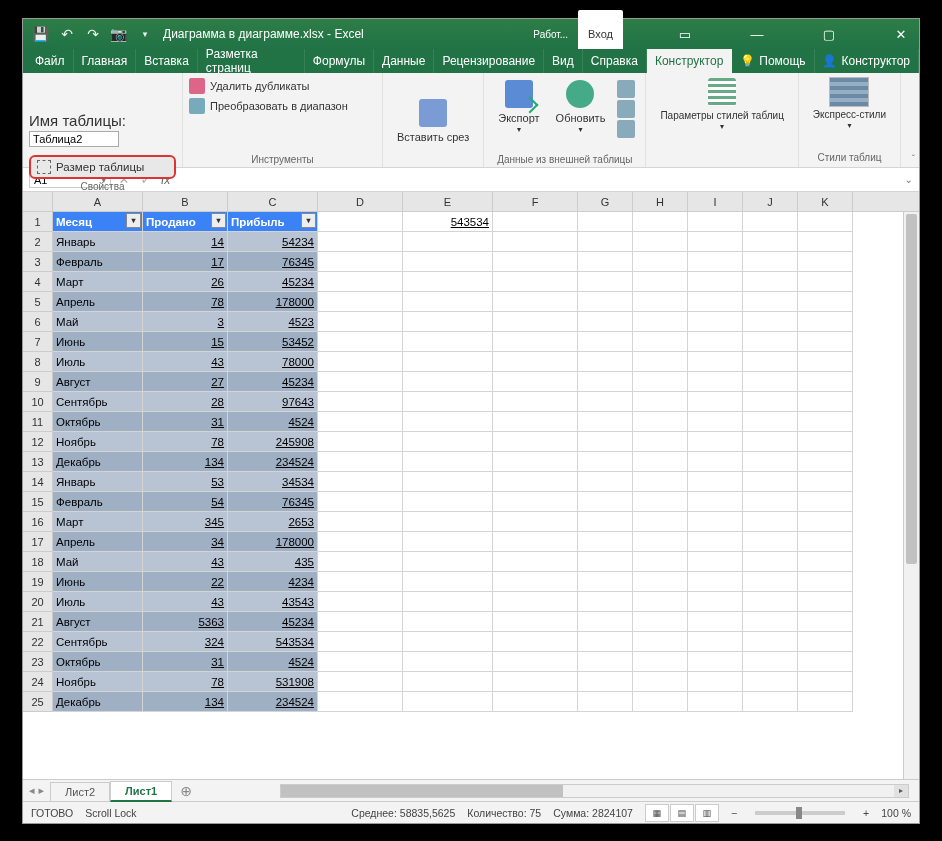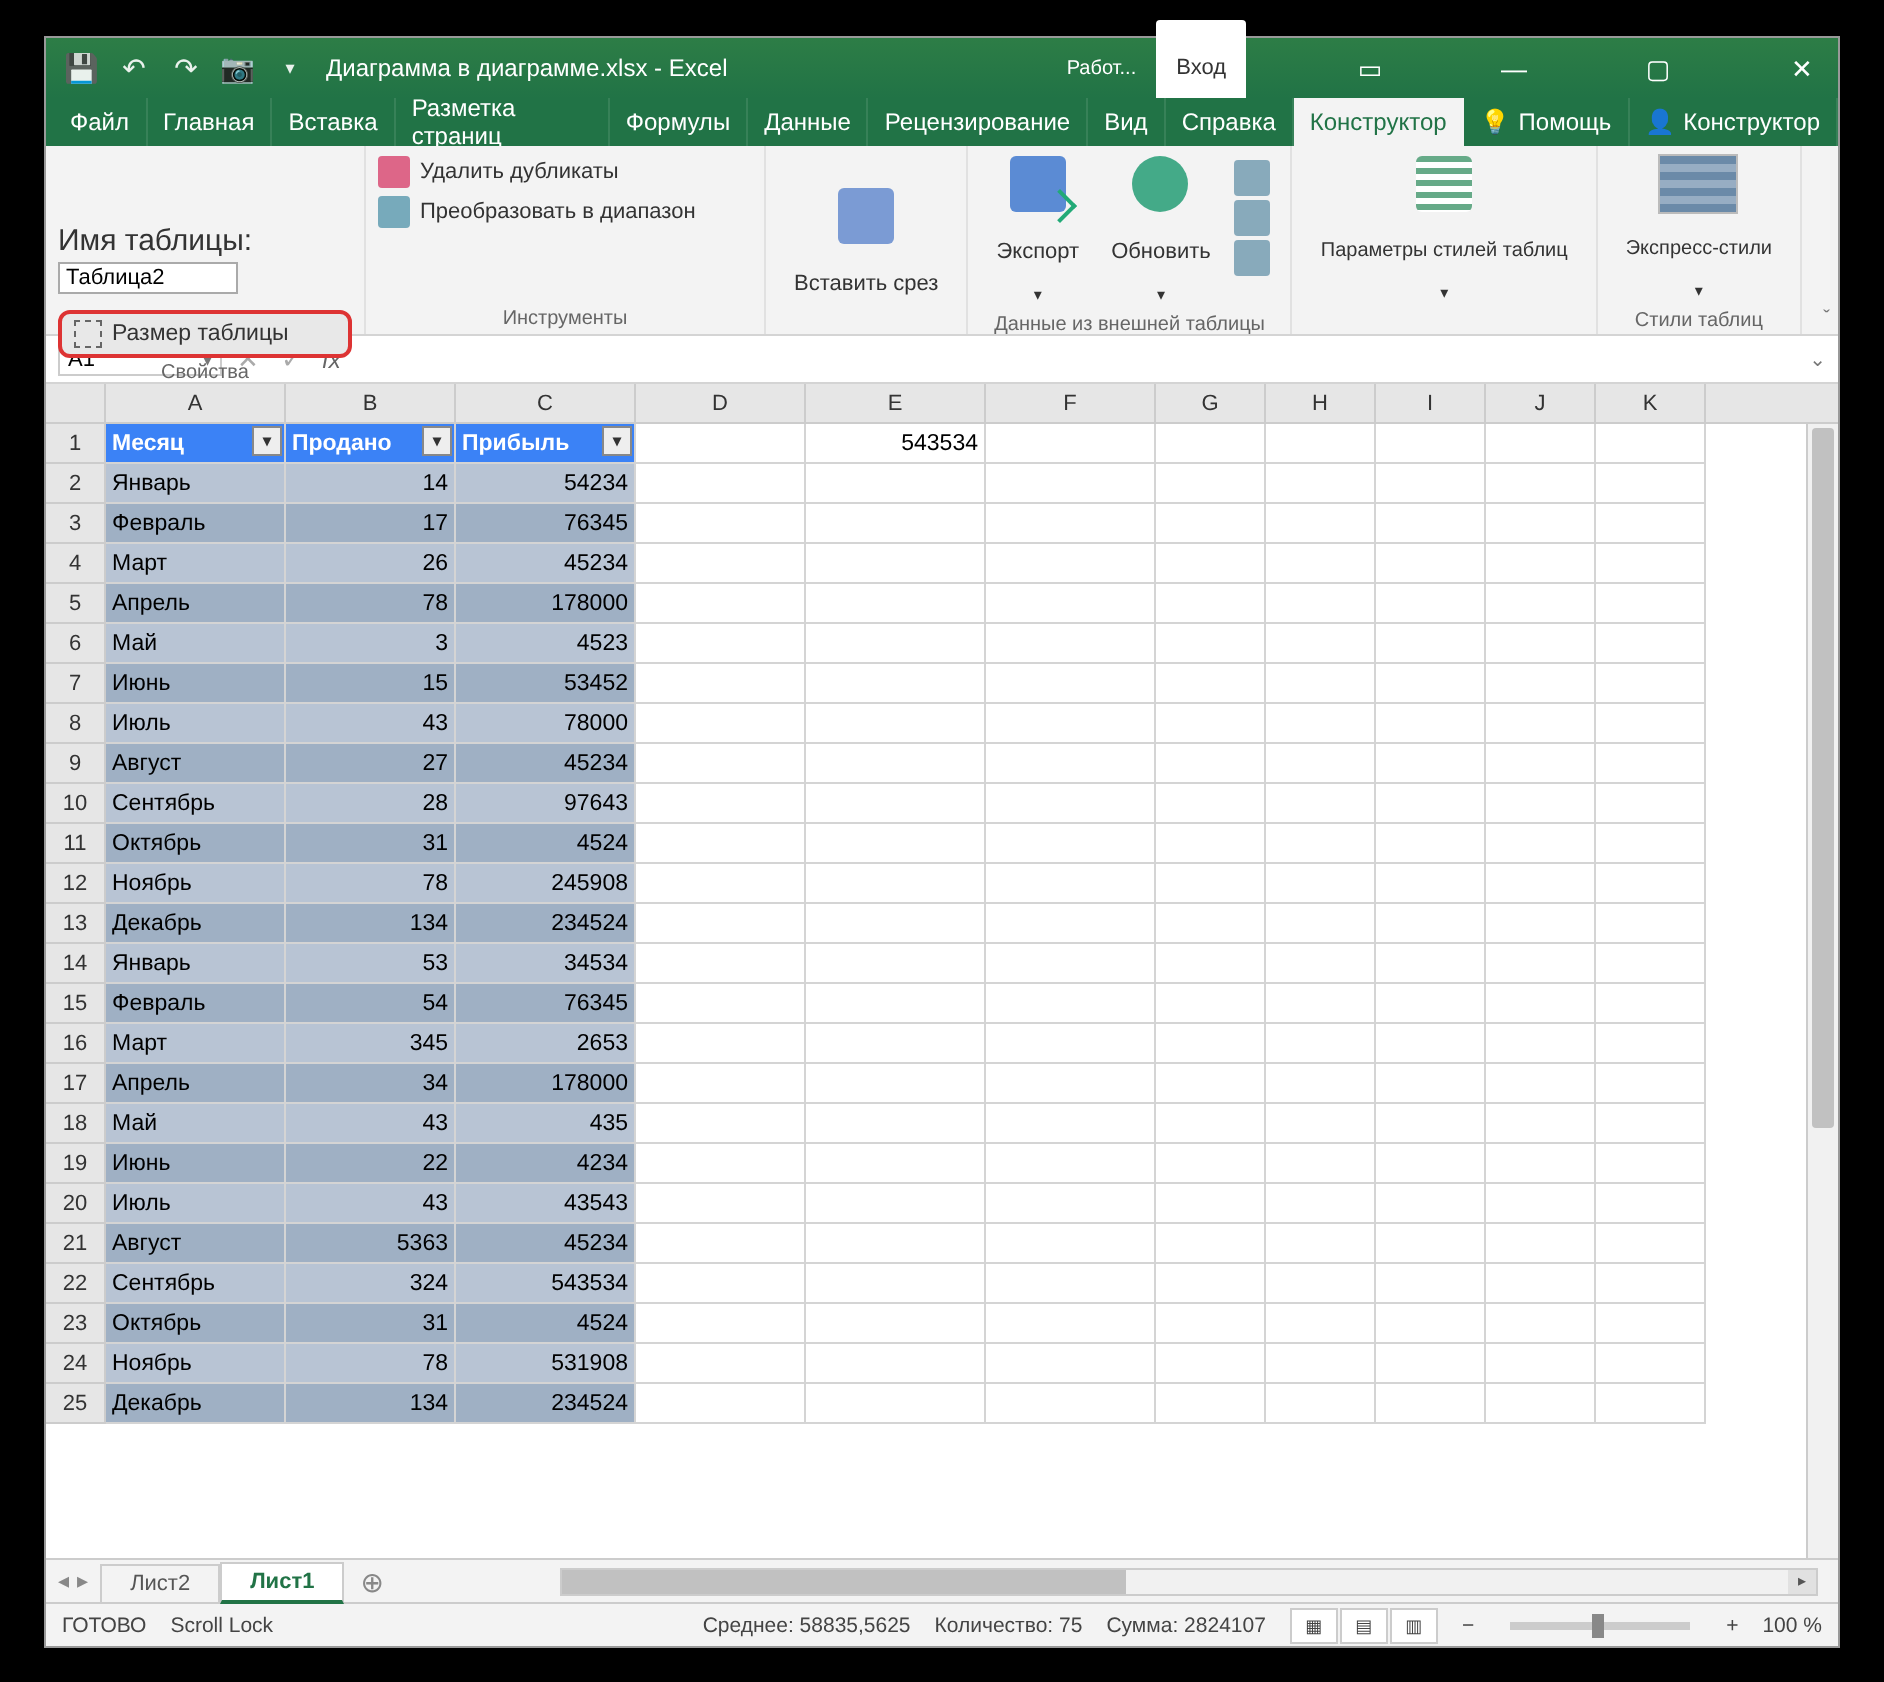--- a/index.html
+++ b/index.html
@@ -27,21 +27,21 @@
 .group { border-right: 1px solid #e1e1e1; padding: 3px 6px 0; display: flex; flex-direction: column; }
 .group-label { text-align: center; font-size: 10px; color: #666; padding: 2px 0; margin-top: auto; }
 .props { width: 160px; }
 .prop-label { font-size: 15px; margin-bottom: 2px; margin-top: 36px; }
 .tbl-name-input { width: 90px; font-size: 11px; border: 1px solid #aaa; padding: 1px 3px; }
 .resize-btn { margin-top: 8px; border: 2.5px solid #d33; border-radius: 6px; padding: 3px 6px; display: flex; align-items: center; gap: 5px; font-size: 11.5px; background: #e8e8e8; }
 .resize-btn .ric { width: 14px; height: 14px; border: 1.5px dashed #666; }
 .tools { width: 200px; }
 .tool-row { display: flex; align-items: center; gap: 5px; padding: 2px 0; font-size: 11px; }
 .tool-row .tic { width: 16px; height: 16px; background: #5b8bd4; border-radius: 2px; display:inline-block; }
-.bigbtn { display: flex; flex-direction: column; align-items: center; justify-content: center; padding: 2px 8px; gap: 12px; text-align: center; line-height: 1.1; }
+.bigbtn { display: flex; flex-direction: column; align-items: center; justify-content: center; padding: 2px 8px; gap: 2px; text-align: center; line-height: 1.1; }
 .bigbtn .bic { width: 28px; height: 28px; background: #5b8bd4; border-radius: 3px; margin-bottom: 2px; position: relative; }
 .bic.slicer { background: #7b9bd4; }
 .bic.export::after { content:""; position:absolute; right:-3px; bottom:-3px; width:10px; height:10px; border:2px solid #2a7; border-left:none; border-top:none; transform:rotate(-45deg); }
 .bic.refresh { background: #4a8; border-radius:50%; }
 .smallcol { display:flex; flex-direction:column; gap:2px; padding:4px 4px 0; }
 .smallcol .sic { width:18px; height:18px; background:#8ab; border-radius:2px; }
 .styles { display:flex; flex-direction:column; align-items:center; padding:2px 6px; }
 .styles .swatch { width:40px; height:30px; background: repeating-linear-gradient(#6b8aa8,#6b8aa8 4px,#97adc3 4px,#97adc3 8px); border:1px solid #bbb; }
 .collapse-rib { position:absolute; right:4px; bottom:2px; color:#777; font-size:10px; }
 
@@ -55,21 +55,21 @@
 
 
 .gridwrap { flex:1; display:flex; flex-direction:column; overflow:hidden; background:#fff; position:relative; }
 .col-head { display:flex; height:20px; background:#e6e6e6; font-size:11px; color:#333; border-bottom:1px solid #ccc; }
 .rowh-spacer { width:30px; border-right:1px solid #ccc; background:#e6e6e6; }
 .ch { border-right:1px solid #ccc; display:flex; align-items:center; justify-content:center; }
 .grid-body { flex:1; overflow:auto; position:relative; }
 .row { display:flex; height:20px; font-size:11.5px; }
 .rh { width:30px; background:#e6e6e6; border-right:1px solid #ccc; border-bottom:1px solid #ccc; display:flex; align-items:center; justify-content:center; color:#333; font-size:11px; }
 .cell { border-right:1px solid #d4d4d4; border-bottom:1px solid #d4d4d4; padding:1px 3px; display:flex; align-items:center; overflow:hidden; white-space:nowrap; }
-.cell.num { justify-content:flex-end; }
+.cell.num { justify-content:flex-end;text-decoration:underline; }
 .tbl-header { background:#3b82f6; color:#fff; font-weight:600; position:relative; }
 .tbl-header .fbtn2 { position:absolute; right:1px; top:1px; width:15px; height:15px; background:#eee; border:1px solid #888; font-size:8px; display:flex; align-items:center; justify-content:center; color:#333; }
 .band-even { background:#b8c4d4; }
 .band-odd { background:#9fb0c4; }
 .vscroll { position:absolute; right:0; top:20px; bottom:0; width:16px; background:#f1f1f1; border-left:1px solid #ccc; }
 .vscroll .thumb { position:absolute; left:2px; right:2px; top:2px; height:350px; background:#c1c1c1; border-radius:2px; }
 
 
 .sheettabs { height:22px; background:#f3f3f3; border-top:1px solid #ccc; display:flex; align-items:center; font-size:11px; position:relative; }
 .nav-arrows { display:flex; padding:0 6px; gap:4px; color:#888; }

